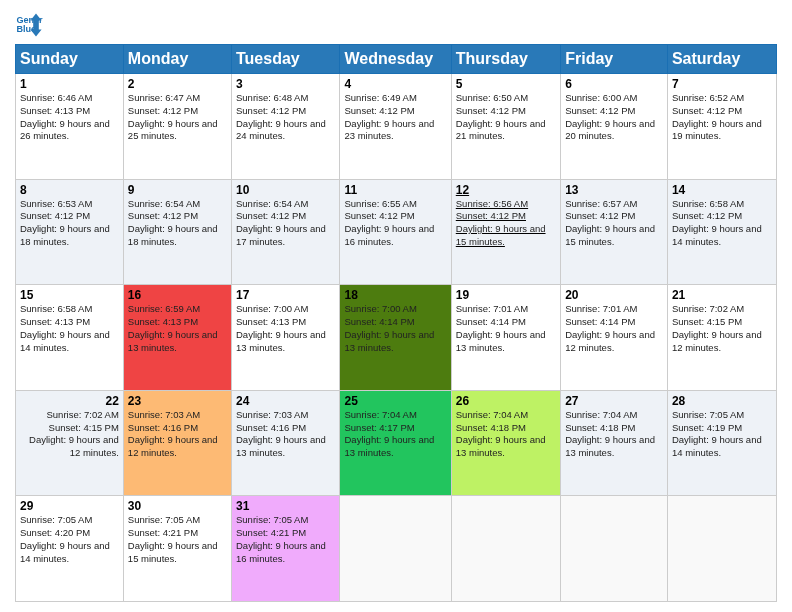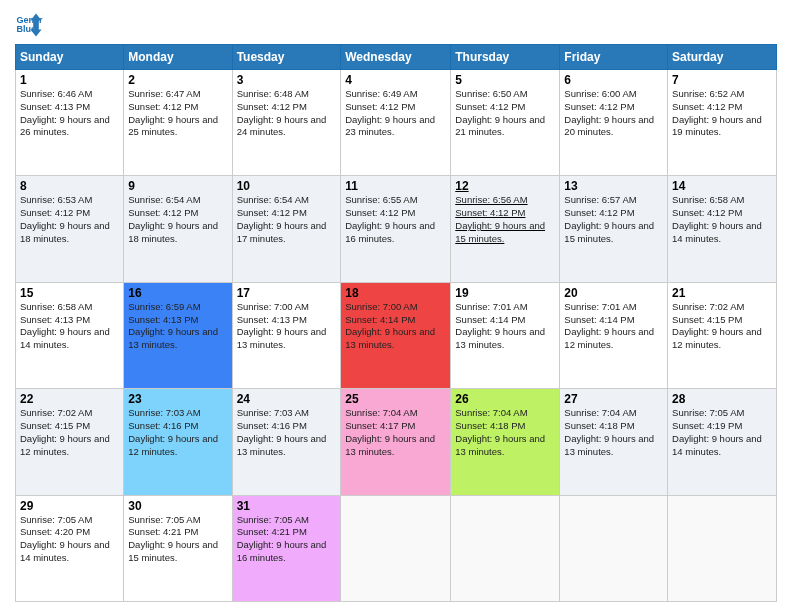--- a/index.html
+++ b/index.html
@@ -50,21 +50,21 @@
       flex: 1;
       border-collapse: collapse;
       font-size: 10.5px;
     }
     .calendar th {
       background: #2979b8;
       color: white;
       padding: 5px 4px;
       text-align: left;
       font-weight: bold;
-      font-size: 12px;
+      font-size: 16px;
       border: 1px solid #1a6fb3;
     }
     .calendar td {
       border: 1px solid #ccc;
       vertical-align: top;
       padding: 3px 4px;
       width: 113px;
       background: #fff;
     }
     .calendar tr:nth-child(even) td {
@@ -237,37 +237,37 @@
         </tr>
         <tr>
           <td style="background: rgb(255, 255, 255);">
         <span class="day-num">15</span>
         <div class="day-info">
           <span>Sunrise: 6:58 AM</span><br>
           <span>Sunset: 4:13 PM</span><br>
           <span>Daylight: 9 hours and 14 minutes.</span>
         </div>
       </td>
-          <td style="background: #3b82f6;">
+          <td style="background: #ef4444;">
         <span class="day-num">16</span>
         <div class="day-info">
           <span>Sunrise: 6:59 AM</span><br>
           <span>Sunset: 4:13 PM</span><br>
           <span>Daylight: 9 hours and 13 minutes.</span>
         </div>
       </td>
           <td style="background: rgb(255, 255, 255);">
         <span class="day-num">17</span>
         <div class="day-info">
           <span>Sunrise: 7:00 AM</span><br>
           <span>Sunset: 4:13 PM</span><br>
           <span>Daylight: 9 hours and 13 minutes.</span>
         </div>
       </td>
-          <td style="background: #ef4444;">
+          <td style="background: #4d7c0f;">
         <span class="day-num">18</span>
         <div class="day-info">
           <span>Sunrise: 7:00 AM</span><br>
           <span>Sunset: 4:14 PM</span><br>
           <span>Daylight: 9 hours and 13 minutes.</span>
         </div>
       </td>
           <td style="background: rgb(255, 255, 255);">
         <span class="day-num">19</span>
         <div class="day-info">
@@ -287,45 +287,45 @@
           <td style="background: rgb(255, 255, 255); margin-left: 34px;">
         <span class="day-num">21</span>
         <div class="day-info">
           <span>Sunrise: 7:02 AM</span><br>
           <span>Sunset: 4:15 PM</span><br>
           <span>Daylight: 9 hours and 12 minutes.</span>
         </div>
       </td>
         </tr>
         <tr>
-          <td style="background: rgb(238, 242, 247);">
+          <td style="background: rgb(238, 242, 247); text-align: right;">
         <span class="day-num">22</span>
         <div class="day-info">
           <span>Sunrise: 7:02 AM</span><br>
           <span>Sunset: 4:15 PM</span><br>
           <span>Daylight: 9 hours and 12 minutes.</span>
         </div>
       </td>
-          <td style="background: #7dd3fc;">
+          <td style="background: #fdba74;">
         <span class="day-num">23</span>
         <div class="day-info">
           <span>Sunrise: 7:03 AM</span><br>
           <span>Sunset: 4:16 PM</span><br>
           <span>Daylight: 9 hours and 12 minutes.</span>
         </div>
       </td>
           <td style="background: rgb(238, 242, 247);">
         <span class="day-num">24</span>
         <div class="day-info">
           <span>Sunrise: 7:03 AM</span><br>
           <span>Sunset: 4:16 PM</span><br>
           <span>Daylight: 9 hours and 13 minutes.</span>
         </div>
       </td>
-          <td style="background: #f9a8d4;">
+          <td style="background: #22c55e;">
         <span class="day-num">25</span>
         <div class="day-info">
           <span>Sunrise: 7:04 AM</span><br>
           <span>Sunset: 4:17 PM</span><br>
           <span>Daylight: 9 hours and 13 minutes.</span>
         </div>
       </td>
           <td style="background: #bef264; margin-left: 8px;">
         <span class="day-num">26</span>
         <div class="day-info">

